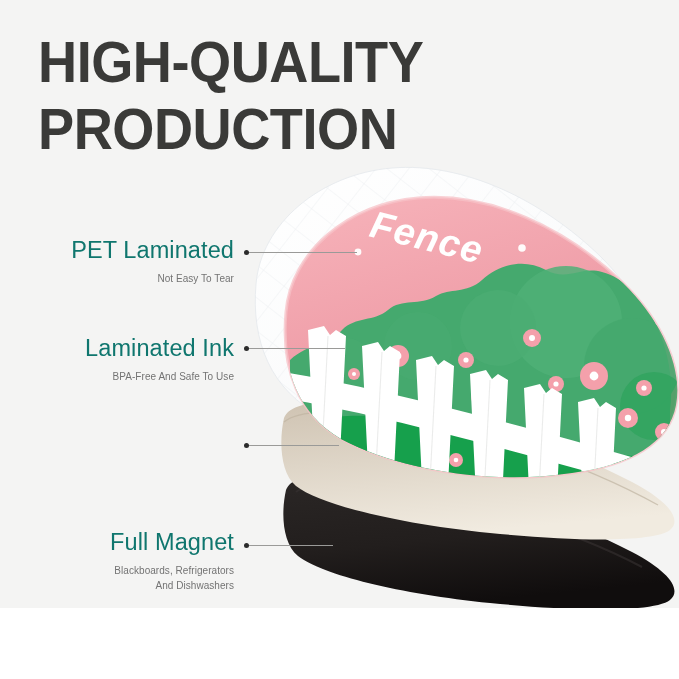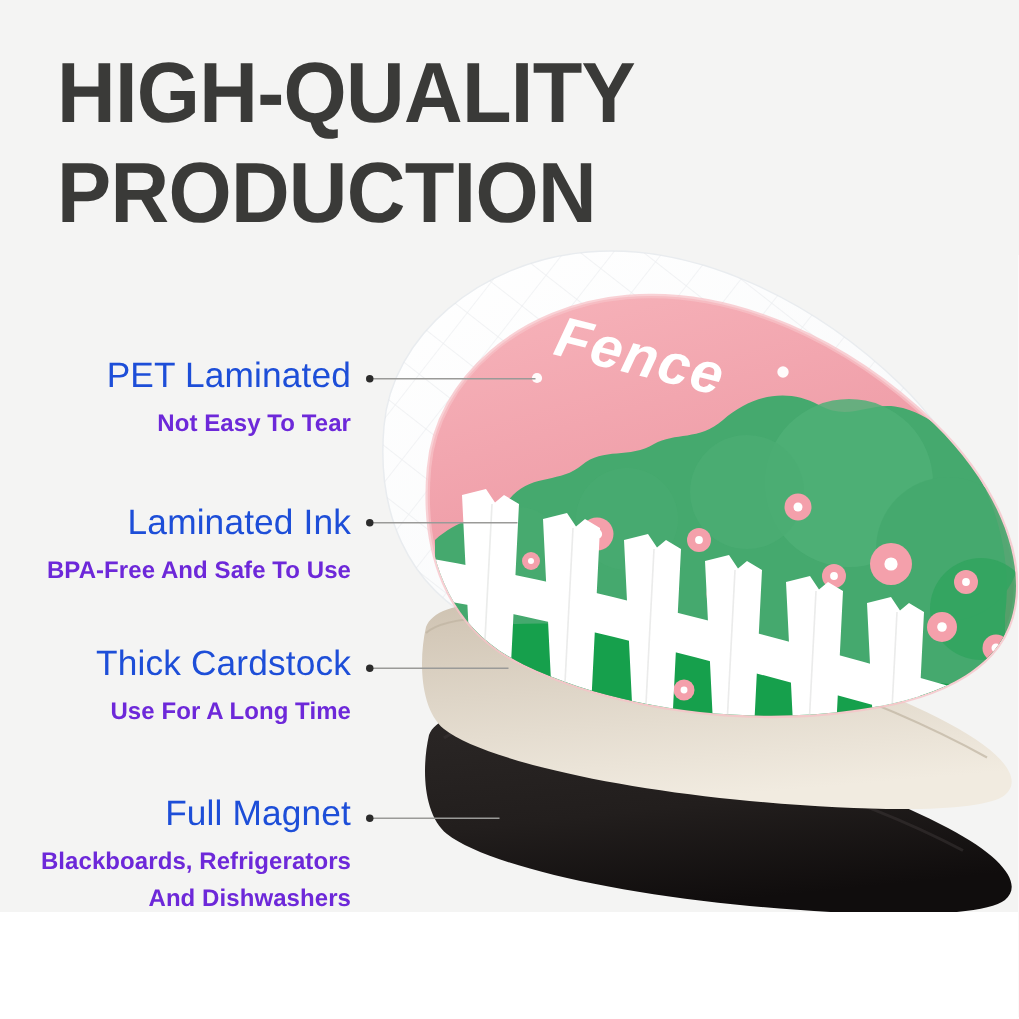--- a/index.html
+++ b/index.html
@@ -35,31 +35,31 @@
   }
 
   
   .feature {
     position: absolute;
     width: 212px;
     text-align: right;
     left: 22px;
   }
   .feature-title {
-    color: #1d4ed8;
+    color: #0f766e;
     font-size: 23.5px;
     font-weight: 400;
     letter-spacing: 0.1px;
     line-height: 1.1;
     white-space: nowrap;
   }
   .feature-sub {
-    color: #6d28d9;
-    font-size: 16px;
-    font-weight: 700;
+    color: #737373;
+    font-size: 10px;
+    font-weight: 400;
     line-height: 1.55;
     margin-top: 7px;
     letter-spacing: 0.05px;
   }
 
   #feature-0 { top: 238px; }
   #feature-1 { top: 336px; }
   #feature-2 { top: 430px; }
   #feature-3 { top: 530px; }
 
@@ -347,24 +347,20 @@
   <div class="feature" id="feature-0">
     <div class="feature-title">PET Laminated</div>
     <div class="feature-sub">Not Easy To Tear</div>
   </div>
 
   <div class="feature" id="feature-1">
     <div class="feature-title">Laminated Ink</div>
     <div class="feature-sub">BPA-Free And Safe To Use</div>
   </div>
 
-  <div class="feature" id="feature-2">
-    <div class="feature-title">Thick Cardstock</div>
-    <div class="feature-sub">Use For A Long Time</div>
-  </div>
 
   <div class="feature" id="feature-3">
     <div class="feature-title">Full Magnet</div>
     <div class="feature-sub" style="white-space:pre-line;text-align:right;">Blackboards, Refrigerators
 And Dishwashers</div>
   </div>
 
 </div>
 
 </body></html>

